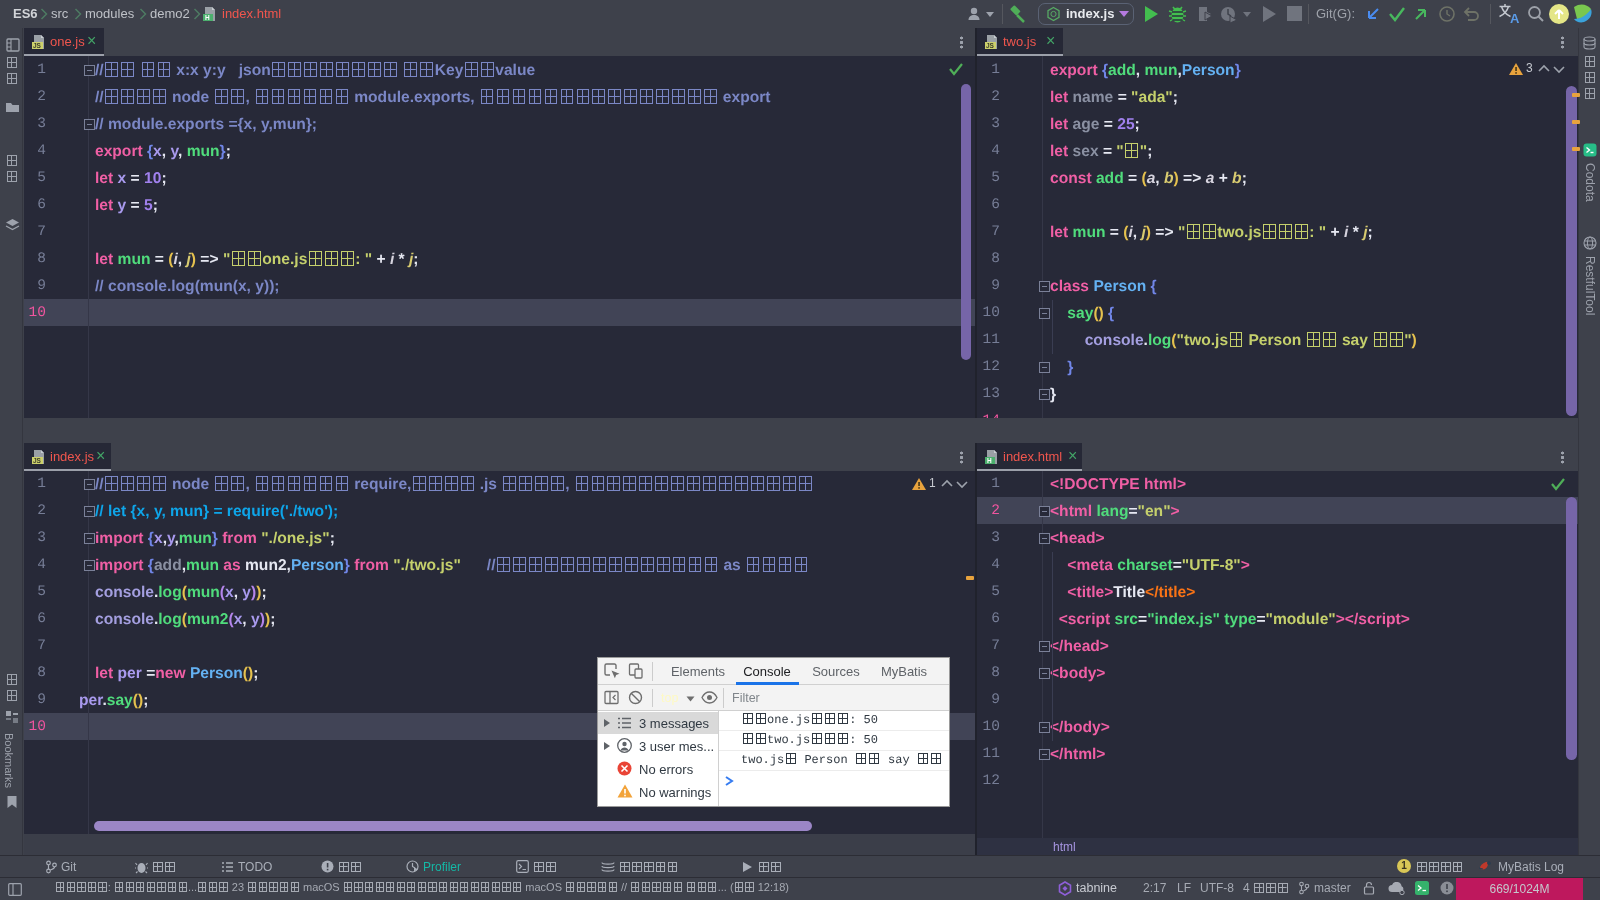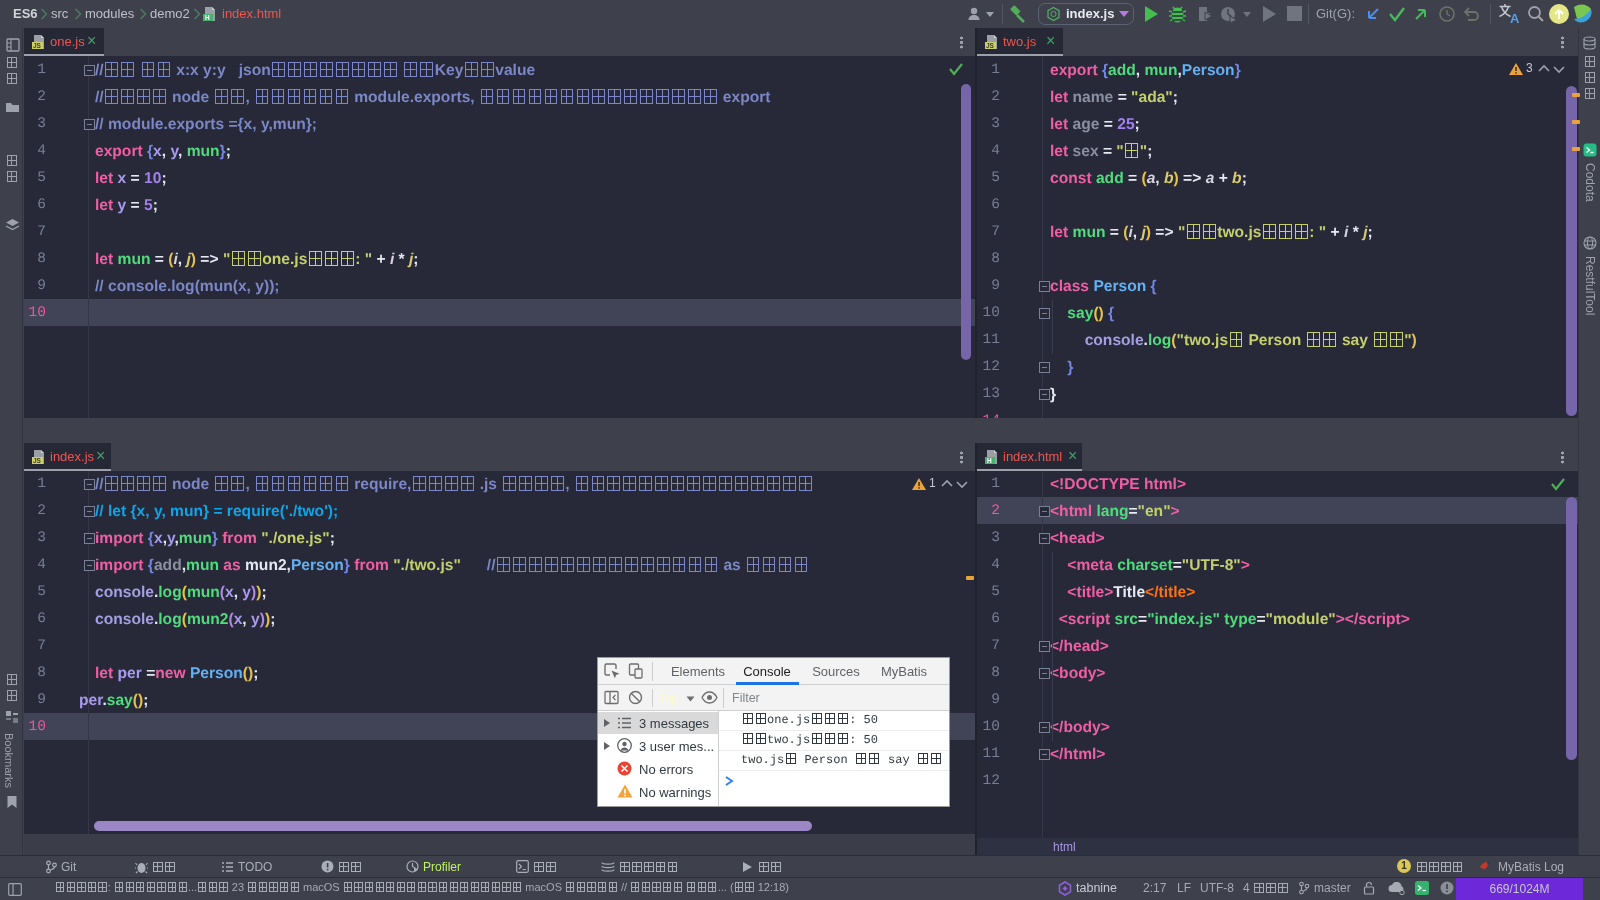--- a/index.html
+++ b/index.html
@@ -396,21 +396,21 @@
     <circle cx="6.5" cy="6.5" r="6" fill="#a9aeb8"></circle>
     <rect x="5.8" y="3" width="1.6" height="4.5" fill="#3e414b"></rect>
     <rect x="5.8" y="8.8" width="1.6" height="1.6" fill="#3e414b"></rect>
   </svg>
 <div class="abs" style="left:338px;top:860px;font-size:12px;color:#a9aeb8;line-height:14px"><i class="ks"></i><i class="ks"></i></div>
 <svg class="abs" style="left:406px;top:860px" width="13" height="13" viewBox="0 0 13 13">
     <circle cx="6.5" cy="6.5" r="5.5" stroke="#a9aeb8" stroke-width="1.2" fill="none"></circle>
     <path d="M6.5 3v3.5L9 8" stroke="#a9aeb8" stroke-width="1.2" fill="none"></path>
     <path d="M8 7l4 2.5-4 2z" fill="#a9aeb8"></path>
   </svg>
-<div class="abs" style="left:423px;top:860px;font-size:12px;color:#bef264;line-height:14px">Profiler</div>
+<div class="abs" style="left:423px;top:860px;font-size:12px;color:#14b8a6;line-height:14px">Profiler</div>
 <svg class="abs" style="left:516px;top:860px" width="13" height="13" viewBox="0 0 13 13">
     <rect x="0.7" y="0.7" width="11.6" height="11.6" rx="1.5" stroke="#a9aeb8" stroke-width="1.2" fill="none"></rect>
     <path d="M3 4l2.5 2.5L3 9M6.5 9.5H10" stroke="#a9aeb8" stroke-width="1.2" fill="none"></path>
   </svg>
 <div class="abs" style="left:533px;top:860px;font-size:12px;color:#a9aeb8;line-height:14px"><i class="ks"></i><i class="ks"></i></div>
 <svg class="abs" style="left:601px;top:860px" width="14" height="13" viewBox="0 0 14 13">
     <path d="M1 2.5c0 1 2.7 1.6 6 1.6s6-.6 6-1.6M1 6c0 1 2.7 1.6 6 1.6S13 7 13 6M1 9.5c0 1 2.7 1.6 6 1.6s6-.6 6-1.6" stroke="#a9aeb8" stroke-width="1.2" fill="none"></path>
   </svg>
 <div class="abs" style="left:619px;top:860px;font-size:12px;color:#a9aeb8;line-height:14px"><i class="ks"></i><i class="ks"></i><i class="ks"></i><i class="ks"></i><i class="ks"></i></div>
 <svg class="abs" style="left:742px;top:861px" width="11" height="12" viewBox="0 0 11 12">
@@ -457,21 +457,21 @@
 <svg class="abs" style="left:1415px;top:881px" width="14" height="14" viewBox="0 0 14 14">
     <rect width="14" height="14" rx="2.5" fill="#35b36c"></rect>
     <path d="M3 4.5l3 2.5-3 2.5" stroke="#fff" stroke-width="1.3" fill="none"></path>
     <path d="M7.5 9.5H11" stroke="#fff" stroke-width="1.3"></path>
   </svg>
 <svg class="abs" style="left:1440px;top:881px" width="14" height="14" viewBox="0 0 14 14">
     <circle cx="7" cy="7" r="6.5" fill="#8a8e96"></circle>
     <rect x="6.2" y="3" width="1.6" height="5" fill="#3e414b"></rect>
     <rect x="6.2" y="9.5" width="1.6" height="1.6" fill="#3e414b"></rect>
   </svg>
-<div class="abs" style="left:1456px;top:878px;width:127px;height:22px;background:#6d28d9;color:#c5c8cd;font-size:12px;text-align:center;line-height:22px">669/1024M</div>
+<div class="abs" style="left:1456px;top:878px;width:127px;height:22px;background:#be185d;color:#c5c8cd;font-size:12px;text-align:center;line-height:22px">669/1024M</div>
 <div class="abs" style="left:597px;top:657px;width:353px;height:150px;background:#fff;border:1px solid #9a9a9a;z-index:10"></div>
 <div class="abs" style="left:598px;top:658px;width:351px;height:27px;background:#f3f3f3;border-bottom:1px solid #d0d0d0;z-index:11"></div>
 <svg class="abs" style="left:604px;top:663px;z-index:11" width="16" height="16" viewBox="0 0 16 16">
     <path d="M12 6V2.5A1.5 1.5 0 0010.5 1h-8A1.5 1.5 0 001 2.5v8A1.5 1.5 0 002.5 12H6" stroke="#6e6e6e" stroke-width="1.4" fill="none"></path>
     <path d="M7.5 7.5l8 3.2-3.4 1.2-1.2 3.4z" fill="#6e6e6e"></path>
   </svg>
 <svg class="abs" style="left:628px;top:663px;z-index:11" width="16" height="16" viewBox="0 0 16 16">
     <rect x="1.5" y="1" width="9" height="11" rx="1" stroke="#6e6e6e" stroke-width="1.3" fill="none"></rect>
     <rect x="7" y="6" width="7" height="9" rx="1" fill="#f3f3f3" stroke="#6e6e6e" stroke-width="1.3"></rect>
   </svg>

